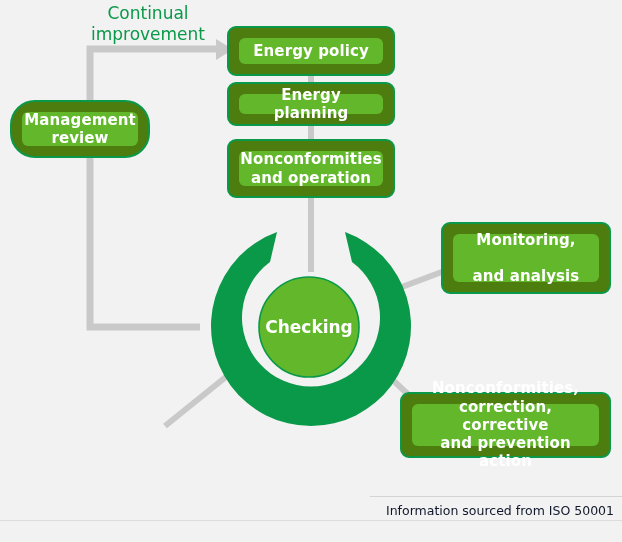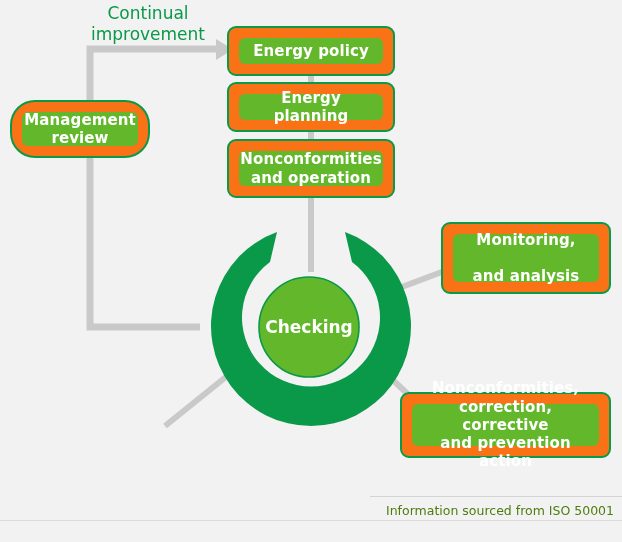--- a/index.html
+++ b/index.html
@@ -43,21 +43,21 @@
     z-index: 2;
   }
 
   
   .node-box {
     position: absolute;
     z-index: 3;
     box-sizing: border-box;
     border: 2px solid #0a9949;
     border-radius: 9px;
-    background: #f97316;
+    background: #4d7c0f;
     padding: 10px;
   }
   .node-box-inner {
     width: 100%;
     height: 100%;
     box-sizing: border-box;
     background: #62b82a;
     border-radius: 6px;
     display: flex;
     align-items: center;
@@ -67,21 +67,21 @@
     font-weight: bold;
     font-size: 15px;
     line-height: 1.22;
     letter-spacing: 0.1px;
     padding: 2px 6px;
     box-sizing: border-box;
   }
 
   
   #box-energy-policy      { left: 227px; top: 26px;  width: 168px; height: 50px; }
-  #box-energy-planning    { left: 227px; top: 82px;  width: 168px; height: 50px; }
+  #box-energy-planning    { left: 227px; top: 82px;  width: 168px; height: 44px; }
   #box-implementation     { left: 227px; top: 139px; width: 168px; height: 59px; }
   #box-management-review  { left: 10px;  top: 100px; width: 140px; height: 58px; border-radius: 25px; }
   #box-monitoring         { left: 441px; top: 222px; width: 170px; height: 72px; }
   #box-nonconformities    { left: 400px; top: 392px; width: 211px; height: 66px; }
   #box-internal-audit     { left: 20px;  top: 421px; width: 169px; height: 59px; }
 
   
   #checking-label {
     position: absolute;
     z-index: 4;
@@ -119,21 +119,21 @@
     width: 252px;
     height: 1px;
     background: #d4d4d4;
     z-index: 3;
   }
   #footer-note {
     position: absolute;
     right: 8px;
     top: 503px;
     z-index: 4;
-    color: #4d7c0f;
+    color: #0f172a;
     font-size: 12.5px;
     text-align: right;
     white-space: nowrap;
   }
   #footer-baseline {
     position: absolute;
     left: 0;
     top: 520px;
     width: 622px;
     height: 1px;

